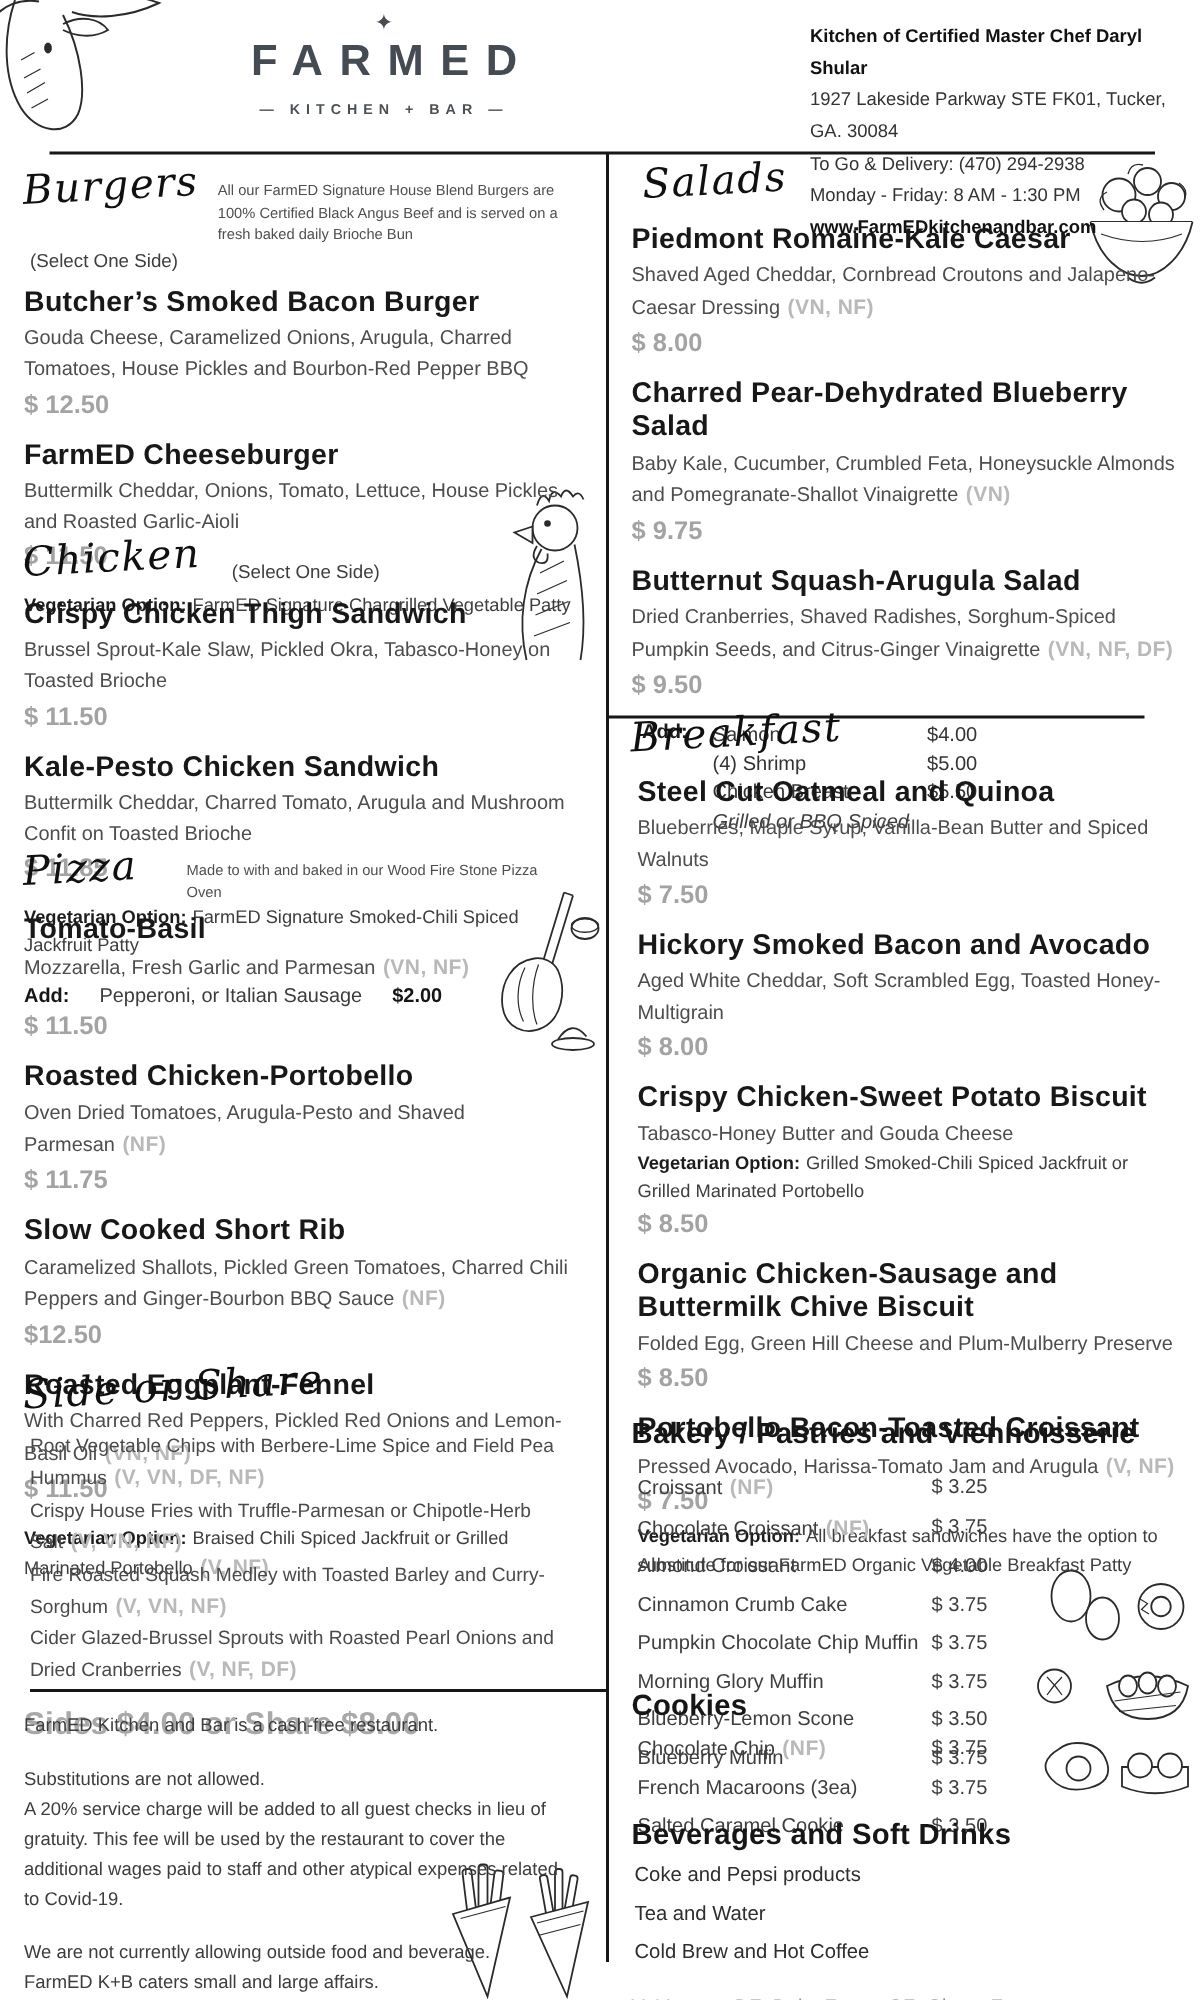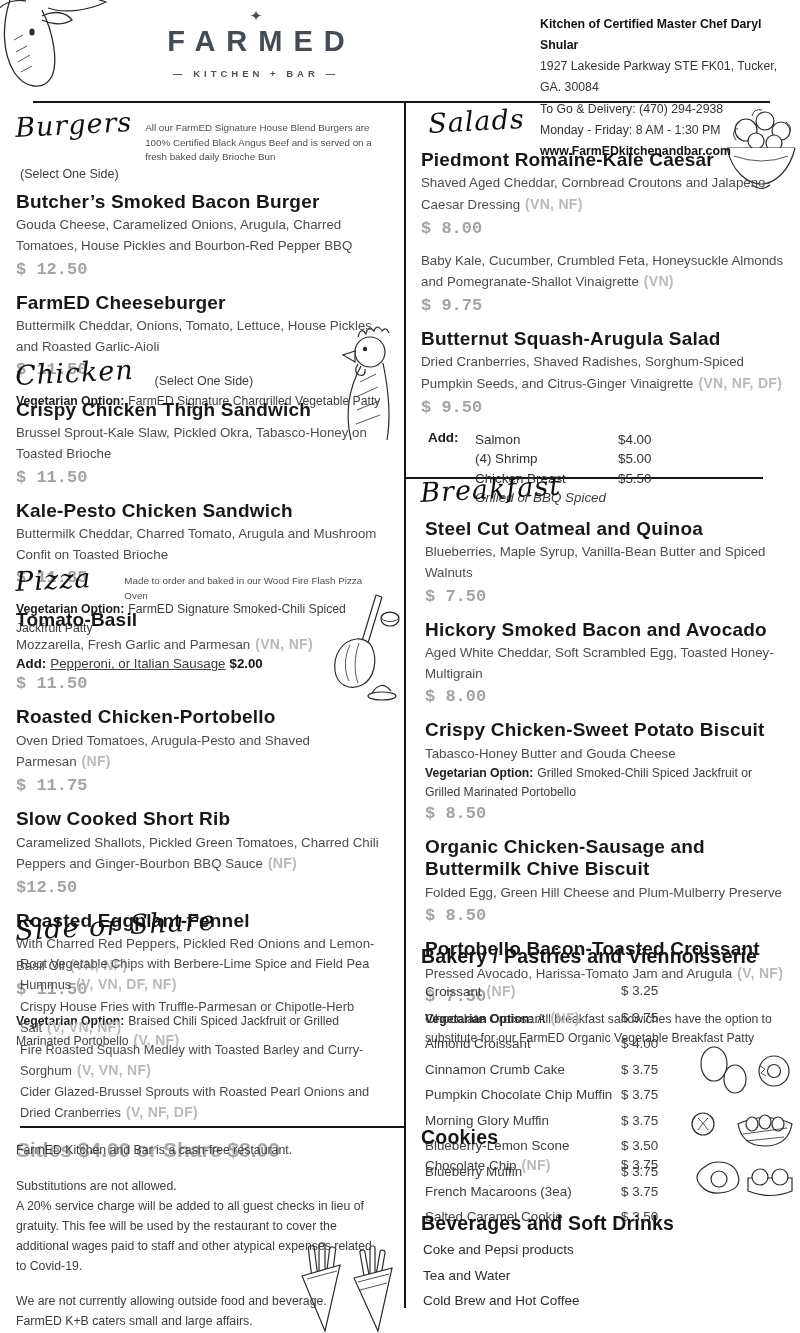--- a/index.html
+++ b/index.html
@@ -27,24 +27,24 @@
   .script-h{font-family:"DejaVu Serif",serif;font-style:italic;font-size:27px;color:#101010;
             transform:rotate(-3deg);transform-origin:left bottom;display:inline-block;
             letter-spacing:1px;line-height:1.15;}
   .sec-head{display:flex;align-items:flex-start;}
   .section-note{font-size:9.8px;color:#4f4f4f;line-height:1.5;margin-left:12px;margin-top:9px;}
   .select-note{font-size:12.5px;color:#3e3e3e;}
   .menu-item{margin-bottom:13px;}
   .item-name{font-size:19px;font-weight:700;color:#181818;line-height:1.18;letter-spacing:.2px;}
   .item-desc{font-size:13.3px;color:#4d4d4d;line-height:1.55;margin-top:2px;}
   .tags{font-size:14px;color:#b9b9b9;font-weight:700;letter-spacing:.3px;margin-left:5px;}
-  .price{font-size:17px;font-weight:700;color:#a3a3a3;margin-top:3px;font-family:Liberation Mono, monospace;}
+  .price{font-size:17px;font-weight:700;color:#a3a3a3;margin-top:3px;}
   .item-add{font-size:13.3px;margin-top:1px;color:#3c3c3c;}
   .add-b{font-weight:700;color:#161616;}
-  .add-t{margin:0 4px;text-decoration:underline;}
+  .add-t{margin:0 20px;}
   .veg-line{font-size:12.2px;color:#3e3e3e;line-height:1.5;}
   .veg-label{font-weight:700;color:#1d1d1d;margin-right:4px;text-align:right;}
   .veg-after{margin-top:4px;}
   .sec-veg{margin-top:2px;}
   .bold-h{font-size:19.5px;font-weight:700;color:#161616;letter-spacing:.2px;}
   
   .plist{margin-top:10px;}
   .plist-row{display:flex;font-size:13.4px;color:#3e3e3e;line-height:1.9;}
   .plist-name{width:196px;}
   
@@ -229,21 +229,21 @@
         </div>
       </div>
     <div class="veg-line sec-veg">
       <span class="veg-label">Vegetarian Option:</span><span>FarmED Signature Smoked-Chili Spiced Jackfruit Patty</span>
     </div>
   </div>
 
   <div class="sec-pizza">
     <div class="sec-head" style="align-items:center;">
       <span class="script-h">Pizza</span>
-      <span class="section-note" style="margin-left:32px;margin-top:14px;width:250px;">Made to order and baked in our Wood Fire Flash Pizza Oven</span>
+      <span class="section-note" style="margin-left:32px;margin-top:14px;width:250px;">Made to with and baked in our Wood Fire Stone Pizza Oven</span>
     </div>
     <div style="margin-top:6px;">
         <div class="menu-item">
           <div class="item-name">Tomato-Basil</div>
           <div class="item-desc"><span>Mozzarella, Fresh Garlic and Parmesan</span><span class="tags">(VN, NF)</span></div>
           <div class="item-add"><span class="add-b">Add:</span><span class="add-t">Pepperoni, or Italian Sausage</span><span class="add-b">$2.00</span></div>
           <div class="price">$ 11.50</div>
         </div>
         <div class="menu-item">
           <div class="item-name">Roasted Chicken-Portobello</div>
@@ -296,20 +296,21 @@
 
   <div class="sec-salads">
     <span class="script-h" style="margin-left:8px;">Salads</span>
     <div style="margin-top:10px;">
         <div class="menu-item">
           <div class="item-name">Piedmont Romaine-Kale Caesar</div>
           <div class="item-desc"><span>Shaved Aged Cheddar, Cornbread Croutons and Jalapeno-Caesar Dressing</span><span class="tags">(VN, NF)</span></div>
           <div class="price">$ 8.00</div>
         </div>
         <div class="menu-item">
+          <div class="item-name">Charred Pear-Dehydrated Blueberry Salad</div>
           <div class="item-desc"><span>Baby Kale, Cucumber, Crumbled Feta, Honeysuckle Almonds and Pomegranate-Shallot Vinaigrette</span><span class="tags">(VN)</span></div>
           <div class="price">$ 9.75</div>
         </div>
         <div class="menu-item">
           <div class="item-name">Butternut Squash-Arugula Salad</div>
           <div class="item-desc"><span>Dried Cranberries, Shaved Radishes, Sorghum-Spiced Pumpkin Seeds, and Citrus-Ginger Vinaigrette</span><span class="tags">(VN, NF, DF)</span></div>
           <div class="price">$ 9.50</div>
         </div>
       </div>
     <div class="add-wrap">

